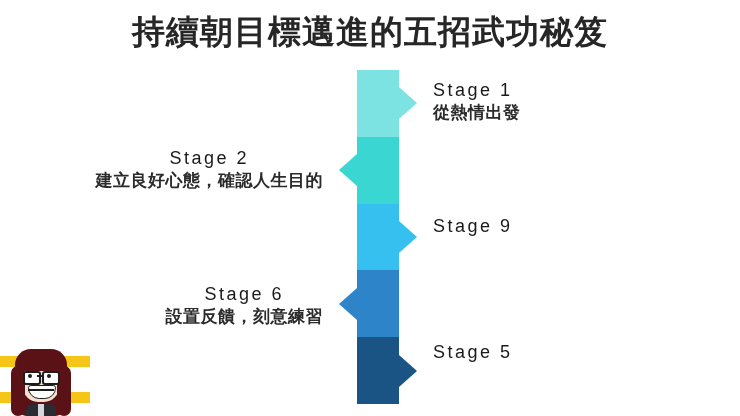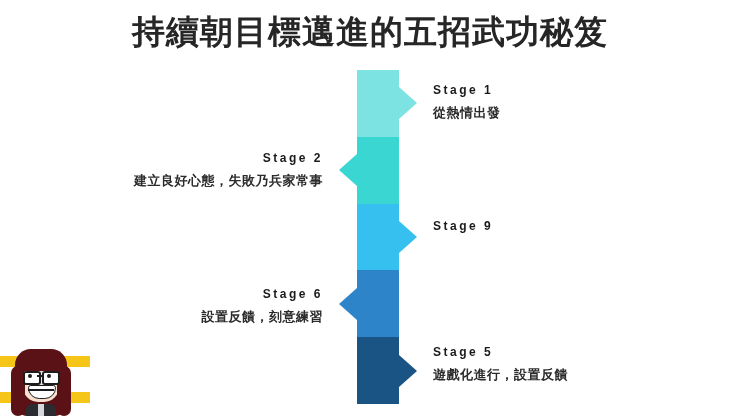--- a/index.html
+++ b/index.html
@@ -76,32 +76,32 @@
     border-right-width: 18px;
     border-right-style: solid;
   }
 
   
   .stage {
     position: absolute;
     color: #1f1f1f;
   }
   .stage-right { text-align: left; }
-  .stage-left  { text-align: right; }
+  .stage-left  { text-align: center; }
 
   .stage-label {
-    font-size: 12px;
-    font-weight: bold;
+    font-size: 18px;
+    font-weight: normal;
     letter-spacing: 2.5px;
     line-height: 24px;
     white-space: nowrap;
     color: #1a1a1a;
   }
   .stage-desc {
-    font-size: 13px;
+    font-size: 17px;
     font-weight: bold;
     line-height: 20px;
     letter-spacing: 0.5px;
     white-space: nowrap;
     color: #2b2b2b;
     margin-top: 1px;
   }
 
   .s1 { left: 433px; top: 78px; }
   .s2 { right: 417px; top: 146px; }
@@ -266,35 +266,34 @@
     <div class="arrow arrow-right" style="top: 285px; border-left-color: rgb(26, 84, 132);"></div>
   </div>
 
   <div class="stage stage-right s1">
     <div class="stage-label">Stage  1</div>
     <div class="stage-desc">從熱情出發</div>
   </div>
 
   <div class="stage stage-left s2">
     <div class="stage-label">Stage  2</div>
-    <div class="stage-desc">建立良好心態，失敗乃兵家常事</div>
+    <div class="stage-desc">建立良好心態，確認人生目的</div>
   </div>
 
   <div class="stage stage-right s3">
     <div class="stage-label">Stage  9</div>
   </div>
 
   <div class="stage stage-left s4">
     <div class="stage-label">Stage  6</div>
     <div class="stage-desc">設置反饋，刻意練習</div>
   </div>
 
   <div class="stage stage-right s5">
     <div class="stage-label">Stage  5</div>
-    <div class="stage-desc">遊戲化進行，設置反饋</div>
   </div>
 
   <div class="watermark">
     <div class="wm-stripe wm-stripe-top" style="background: rgb(245, 197, 24);"></div>
     <div class="wm-stripe wm-stripe-bottom" style="background: rgb(245, 197, 24);"></div>
     <div class="avatar">
       <div class="av-hair" style="background: rgb(91, 18, 22);"></div>
       <div class="av-face" style="background: rgb(247, 224, 206);"></div>
       <div class="av-hair-l" style="background: rgb(91, 18, 22);"></div>
       <div class="av-hair-r" style="background: rgb(91, 18, 22);"></div>

